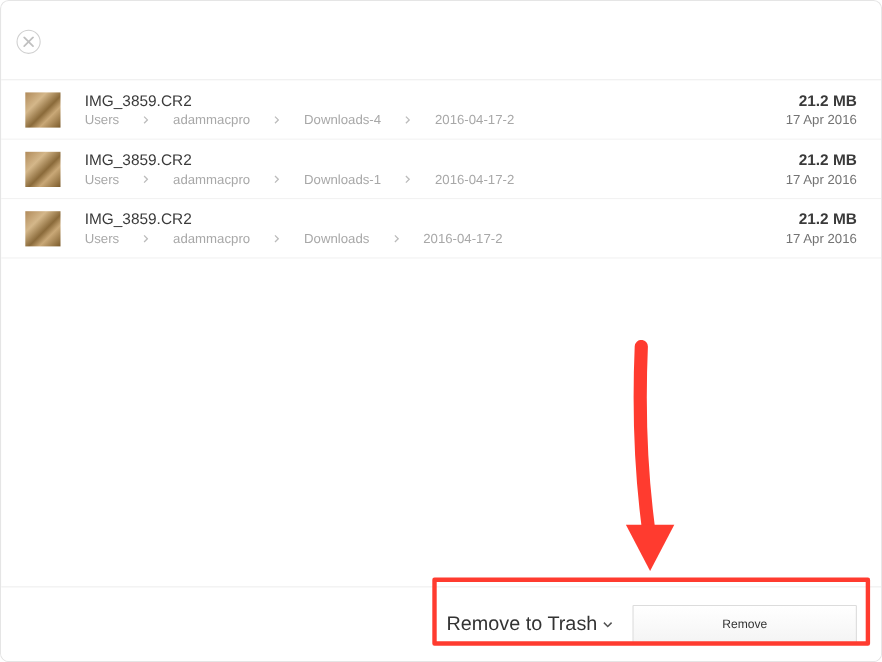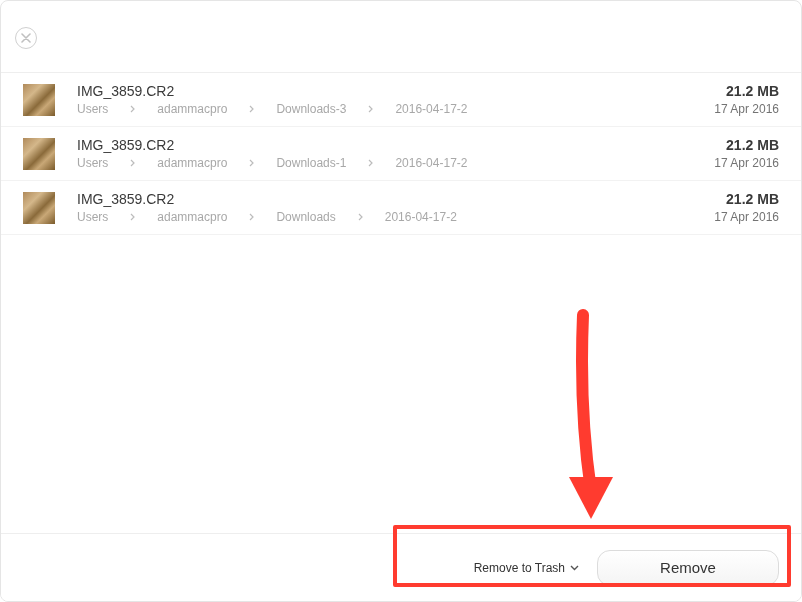--- a/index.html
+++ b/index.html
@@ -95,35 +95,35 @@
       height: 68px;
       display: flex;
       align-items: center;
       justify-content: flex-end;
       padding: 0 22px;
       border-top: 1px solid #eeeeee;
       background: #fff;
       gap: 18px;
     }
     .dropdown {
-      font-size: 12px;
+      font-size: 18px;
       color: #333;
       display: flex;
       align-items: center;
       gap: 5px;
       cursor: pointer;
     }
     .dropdown svg { width: 9px; height: 6px; }
     .remove-btn {
-      width: 182px;
+      width: 204px;
       height: 36px;
       background: linear-gradient(#ffffff, #f4f4f4);
       border: 1px solid #dcdcdc;
-      border-radius: 13px;
-      font-size: 15px;
+      border-radius: 1px;
+      font-size: 11px;
       color: #333;
       cursor: pointer;
     }
     .highlight {
       position: absolute;
       border: 4px solid #ff3b2f;
       border-radius: 2px;
       pointer-events: none;
     }
     .arrow-annot {
@@ -154,21 +154,21 @@
             <svg viewBox="0 0 5 8">
               <path d="M1 1 L4 4 L1 7" stroke="#bcbcbc" stroke-width="1.2" fill="none"></path>
             </svg>
           </span>
         <span>adammacpro</span>
         <span class="sep">
             <svg viewBox="0 0 5 8">
               <path d="M1 1 L4 4 L1 7" stroke="#bcbcbc" stroke-width="1.2" fill="none"></path>
             </svg>
           </span>
-        <span>Downloads-3</span>
+        <span>Downloads-4</span>
         <span class="sep">
             <svg viewBox="0 0 5 8">
               <path d="M1 1 L4 4 L1 7" stroke="#bcbcbc" stroke-width="1.2" fill="none"></path>
             </svg>
           </span>
         <span>2016-04-17-2</span>
       </div>
     </div>
     <div class="meta">
       <div class="fsize">21.2 MB</div>

